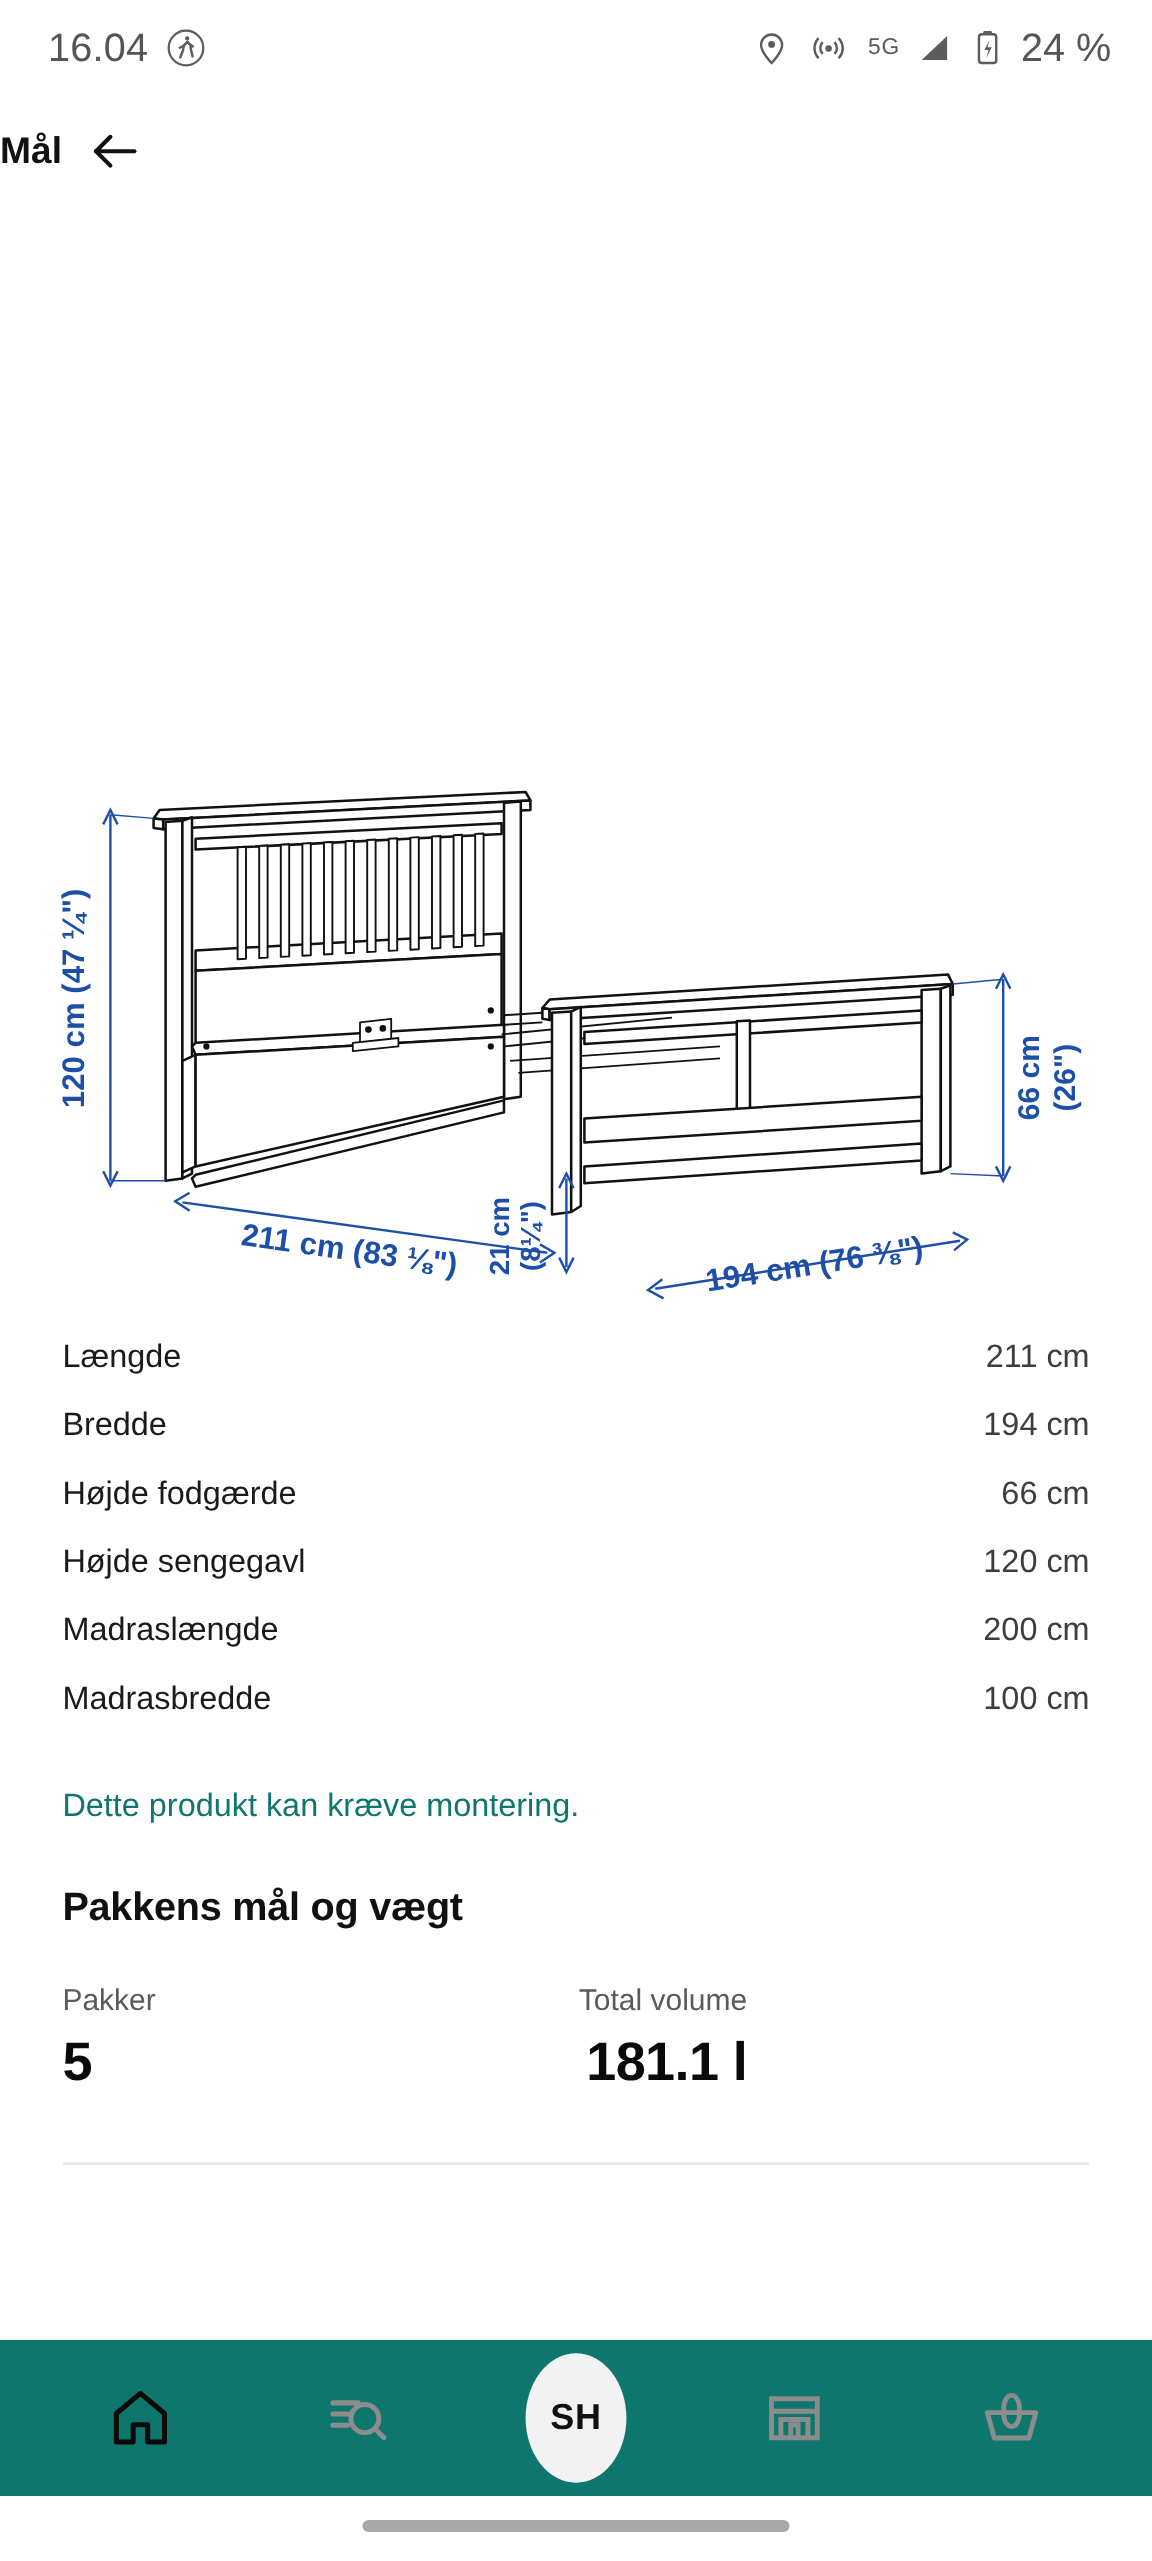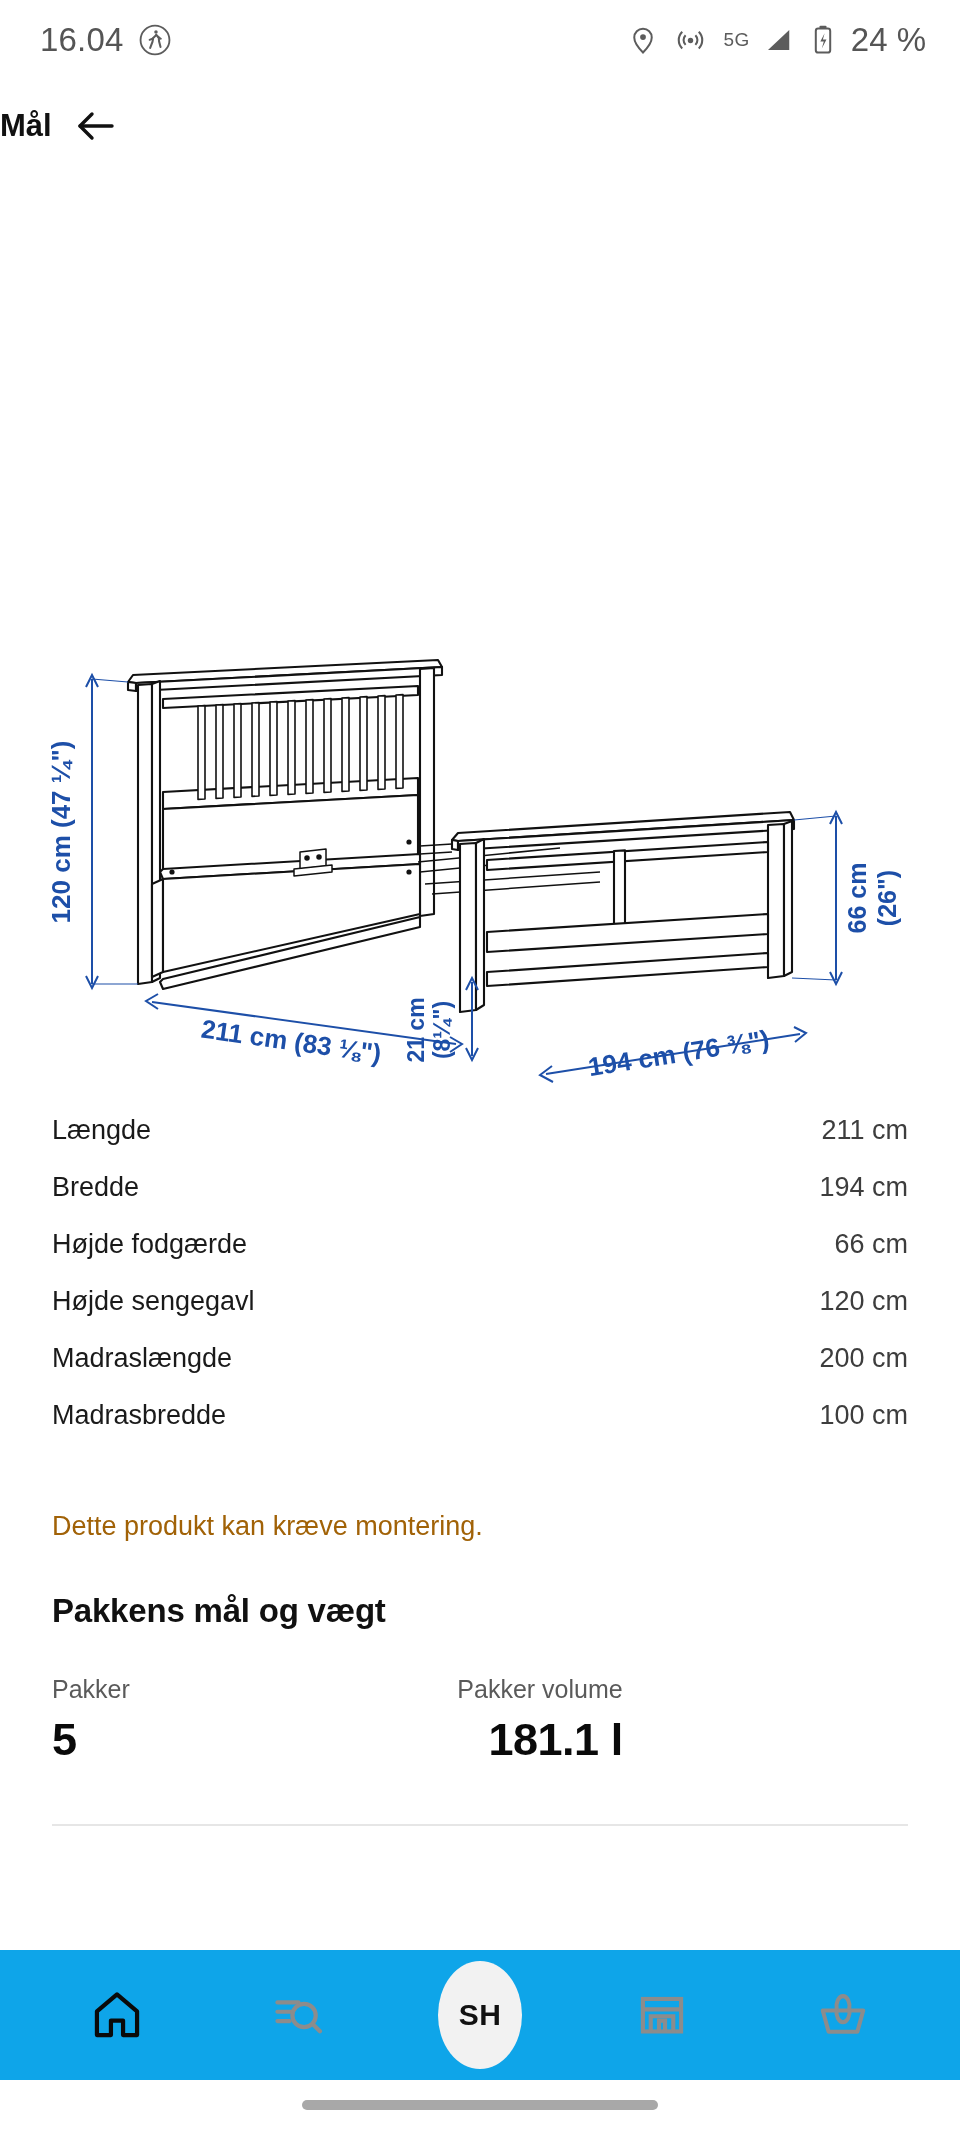--- a/index.html
+++ b/index.html
@@ -59,23 +59,23 @@
   .spec-row{
     display:flex; align-items:baseline; justify-content:space-between;
     padding:13px 0;
     font-size:27px;
     color:#222;
   }
   .spec-label{ color:#1a1a1a; }
   .spec-value{ color:#3d3d3d; }
 
   .note{
-    margin-top:67px;
+    margin-top:45px;
     font-size:27px;
-    color:#a16207;
+    color:#0f766e;
   }
 
   .section-title{
     margin-top:50px;
     font-size:33px;
     font-weight:700;
     color:#111;
     letter-spacing:-.2px;
   }
 
@@ -96,21 +96,21 @@
     background:#e6e6e6;
   }
 
   
   .bottomnav{
     position:absolute;
     left:0; right:0; bottom:54px;
     height:130px;
     display:flex; align-items:center; justify-content:space-around;
     padding:0 26px;
-    background:#0ea5e9;
+    background:#0f766e;
   }
   .nav-item{
     width:120px; height:110px;
     display:flex; align-items:center; justify-content:center;
     cursor:pointer;
   }
   .nav-avatar{
     width:84px; height:108px;
     border-radius:50%;
     background:#f2f2f2;
@@ -343,21 +343,21 @@
   <div class="note">Dette produkt kan kræve montering.</div>
 
   <div class="section-title">Pakkens mål og vægt</div>
 
   <div class="pkg-grid">
     <div class="pkg-col c1">
       <span class="pkg-label">Pakker</span>
       <span class="pkg-value">5</span>
     </div>
     <div class="pkg-col c3">
-      <span class="pkg-label">Pakker volume</span>
+      <span class="pkg-label">Total volume</span>
       <span class="pkg-value">181.1 l</span>
     </div>
   </div>
 
   <div class="divider"></div>
 </div>
 
 <div class="bottomnav">
 
   <div class="nav-item">

